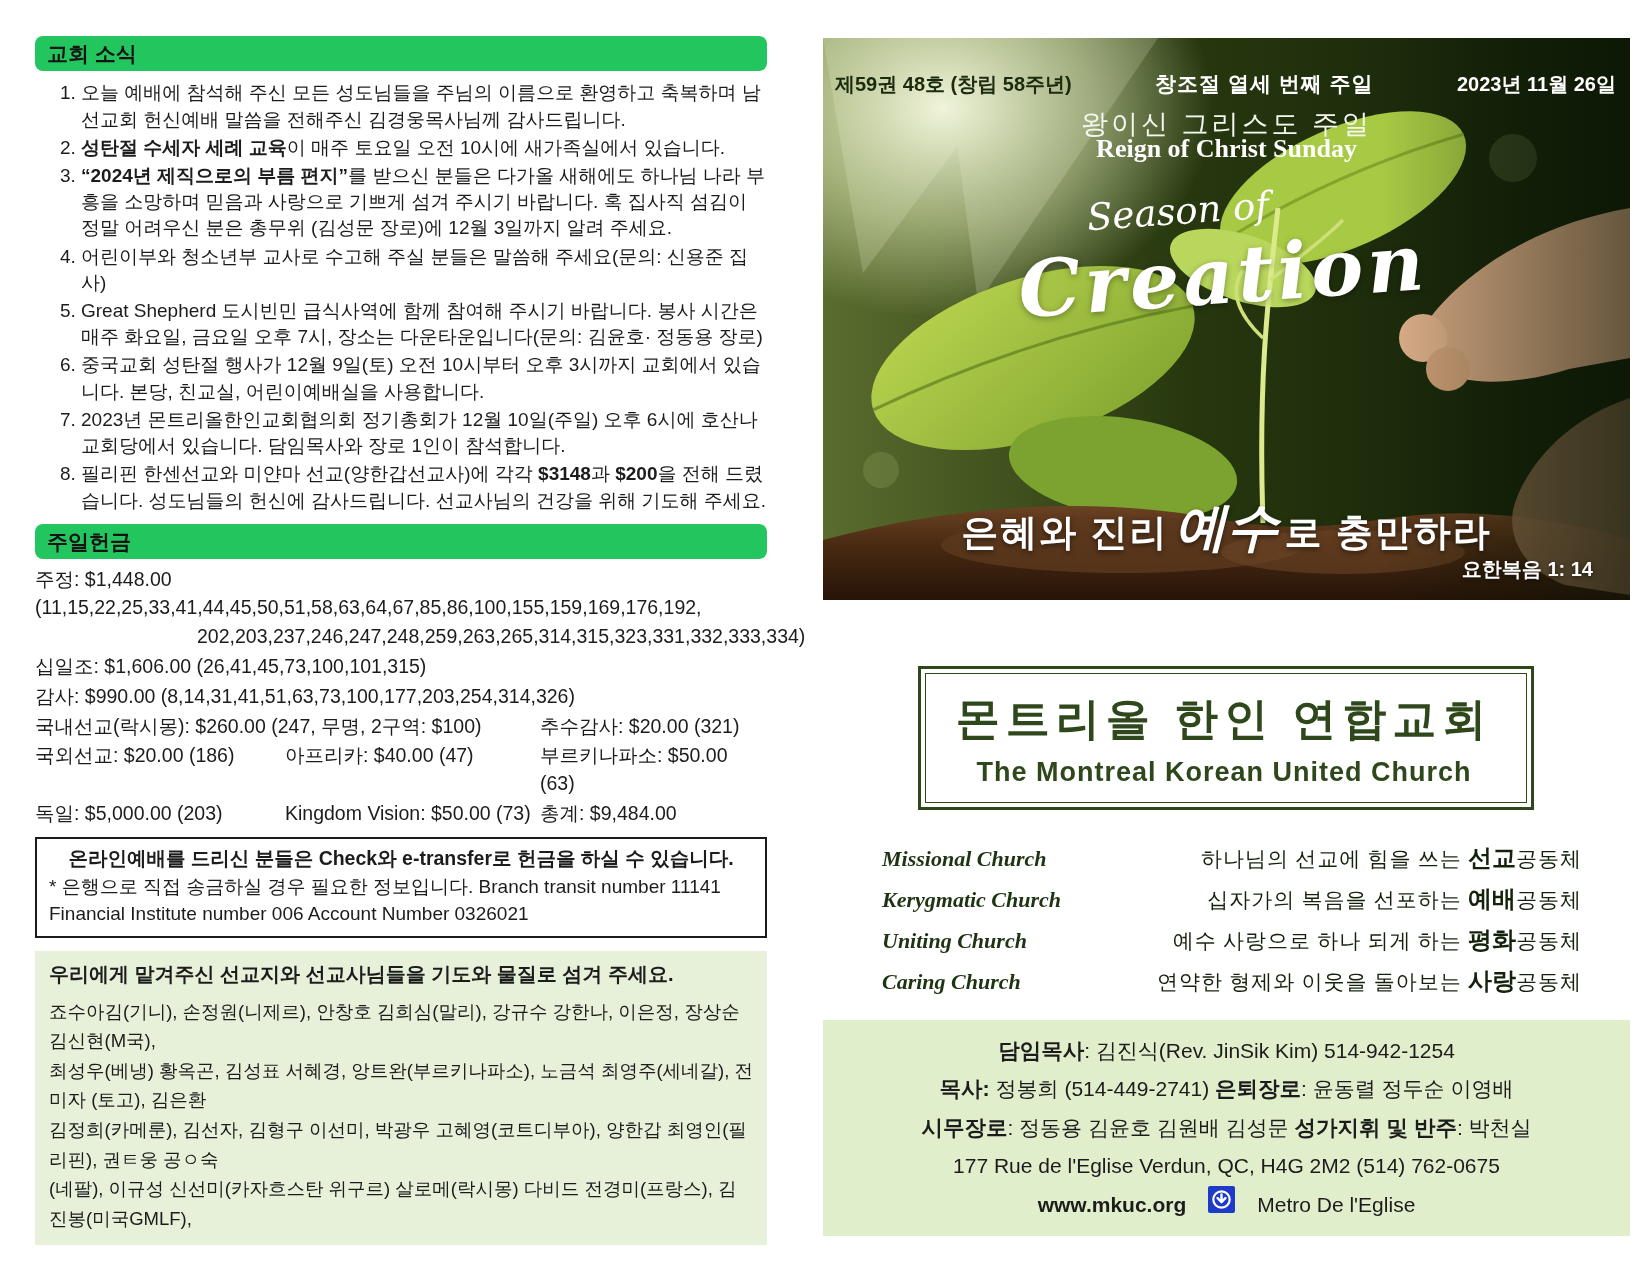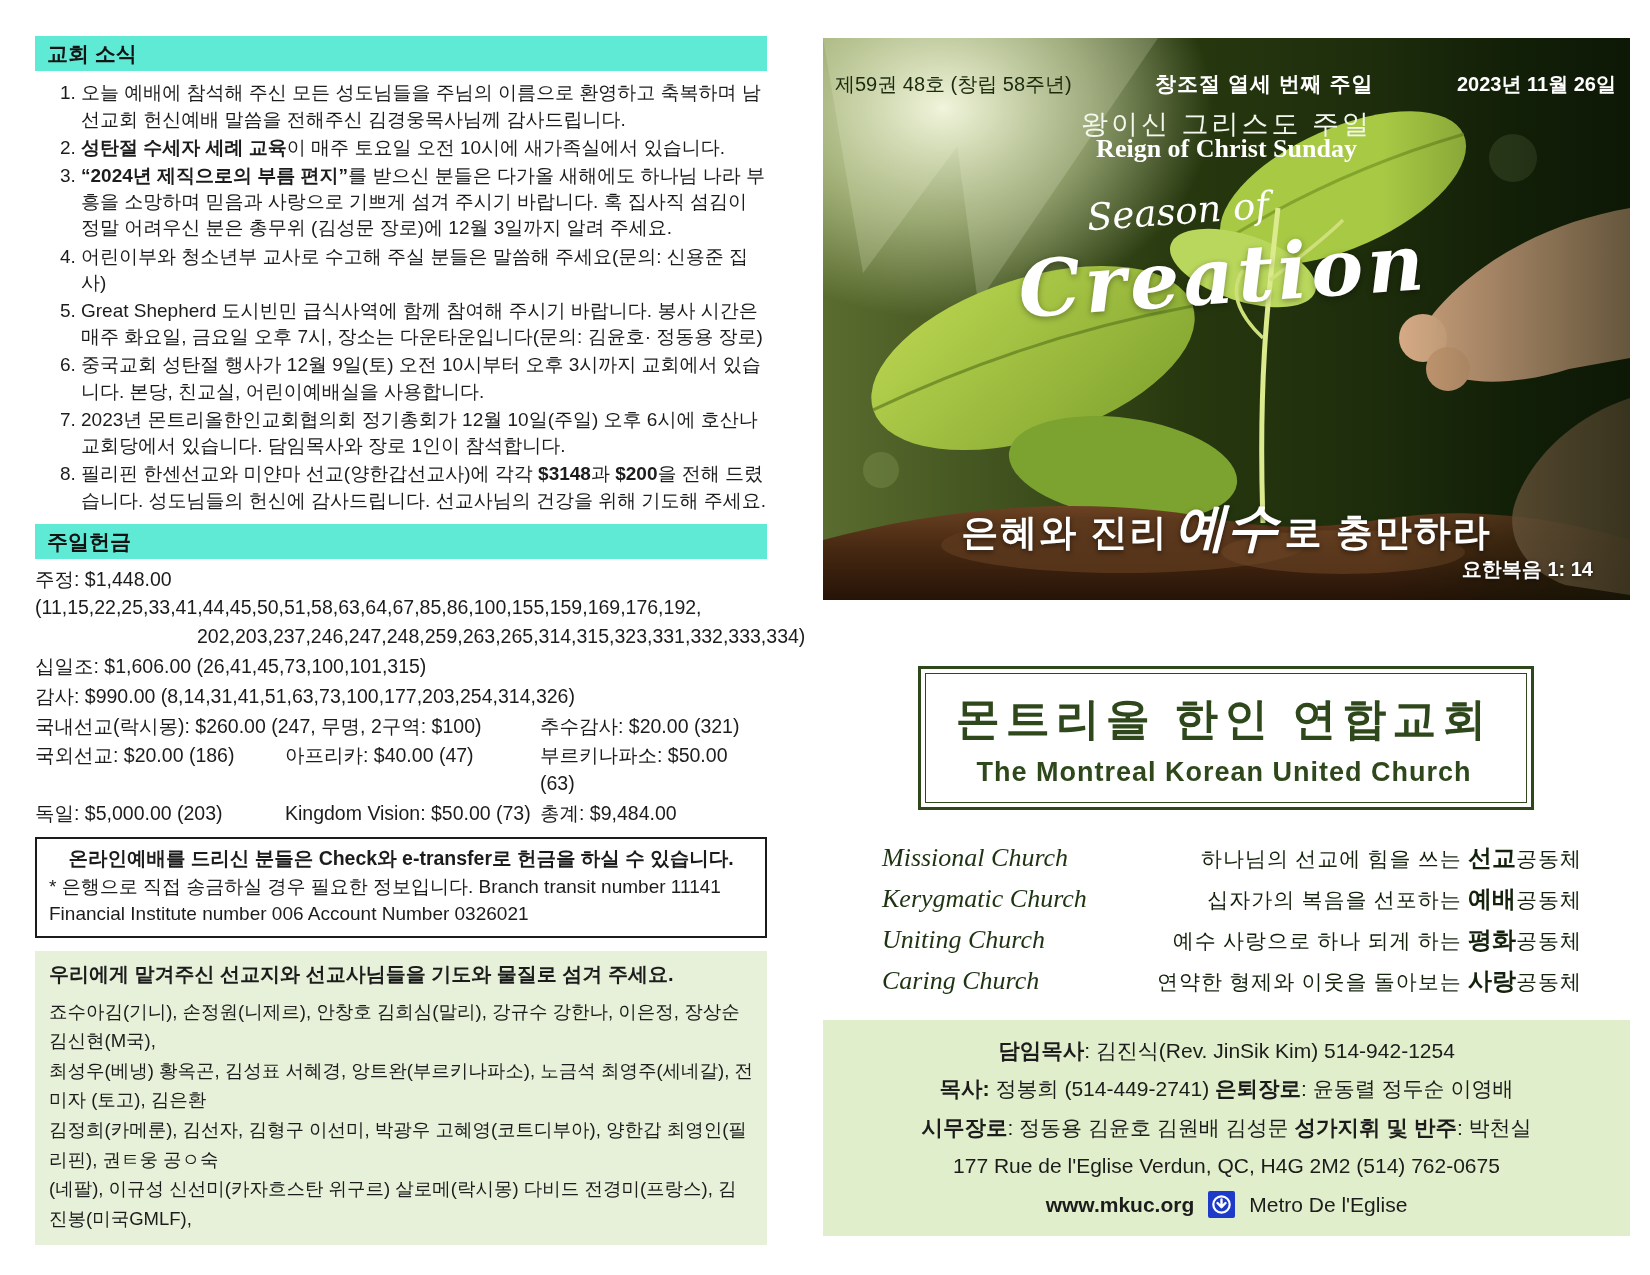--- a/index.html
+++ b/index.html
@@ -4,22 +4,22 @@
 <style>
   * { margin:0; padding:0; box-sizing:border-box; }
   html,body { width:1650px; height:1275px; }
   body {
     font-family:"Liberation Sans","DejaVu Sans",sans-serif;
     background:#ffffff; color:#1c1c1c; position:relative; overflow:hidden;
   }
   
   .left-col { position:absolute; left:35px; top:36px; width:732px; }
   .band {
-    background:#5eead4; font-weight:bold; font-size:21px; color:#141414;
-    padding:4px 12px; line-height:1.3;
+    background:#22c55e; font-weight:bold; font-size:21px; color:#141414;
+    padding:4px 12px; line-height:1.3;border-radius:8px;
   }
   .news-list { margin:9px 0 0 0; padding-left:46px; font-size:19px; line-height:1.38; }
   .news-list li { margin-bottom:2px; }
   .offering-grid {
     display:grid; grid-template-columns:250px 255px 1fr;
     font-size:19.5px; line-height:1.42; margin-top:7px; row-gap:2px;
   }
   .span3 { grid-column:span 3; }
   .span2 { grid-column:span 2; }
   .indent2 { padding-left:162px; }
@@ -31,21 +31,21 @@
   .missions-lines { font-size:18.5px; line-height:1.6; }
   
   .photo {
     position:absolute; left:823px; top:38px; width:807px; height:562px; overflow:hidden;
   }
   .photo svg.scene { position:absolute; left:0; top:0; }
   .photo .top-row {
     position:absolute; left:0; top:8px; width:100%; display:flex;
     justify-content:space-between; align-items:baseline; padding:0 14px 0 12px;
   }
-  .vol { color:#1c2a0e; font-weight:normal; font-size:20px; }
+  .vol { color:#1c2a0e; font-weight:bold; font-size:20px; }
   .season-label { color:#ffffff; font-weight:bold; font-size:21px; letter-spacing:1px;margin-top:24px; }
   .issue-date { color:#ffffff; font-weight:bold; font-size:20px; }
   .sunday-ko { position:absolute; top:68px; width:100%; text-align:center; color:#f4f7ee; font-size:27px; letter-spacing:3px; }
   .sunday-en { position:absolute; top:96px; width:100%; text-align:center; color:#ffffff; font-size:26px; font-weight:bold; font-family:"Liberation Serif","DejaVu Serif",serif; }
   .season-of {
     position:absolute; top:152px; left:205px; width:300px; text-align:center; color:#ffffff;
     font-family:"DejaVu Serif","Liberation Serif",serif; font-style:italic; font-size:37px; transform:rotate(-4deg);
   }
   .creation {
     position:absolute; top:192px; left:80px; width:640px; text-align:center; color:#ffffff;
@@ -59,31 +59,31 @@
   .church-box {
     position:absolute; left:918px; top:666px; width:616px;
     border:3px solid #2e481c; padding:4px; background:#ffffff;
   }
   .church-box-inner { border:1.5px solid #2e481c; text-align:center; padding:16px 12px 14px 8px; }
   .church-ko { color:#2e481c; font-weight:bold; font-size:44px; letter-spacing:6px; }
   .church-en { color:#2e481c; font-weight:bold; font-size:27px; margin-top:8px; letter-spacing:1px; }
   .identity { position:absolute; left:882px; top:842px; width:700px; }
   .identity-line { display:flex; align-items:baseline; margin-bottom:9px; }
   .id-en {
-    font-family:"Liberation Serif","DejaVu Serif",serif; font-style:italic; font-weight:normal;
-    font-size:26px; color:#1e3312; white-space:nowrap;
+    font-family:"Liberation Serif","DejaVu Serif",serif; font-style:italic; font-weight:bold;
+    font-size:22px; color:#1e3312; white-space:nowrap;
   }
   .id-ko { flex:1; text-align:right; font-family:"Liberation Serif","DejaVu Serif",serif; font-size:21px; color:#14220c; letter-spacing:1px; }
   .id-ko b { font-size:24px; letter-spacing:0; }
   .contact-box {
     position:absolute; left:823px; top:1020px; width:807px; background:#e0eecb;
     text-align:center; padding:12px 18px 12px 18px; font-size:21px; line-height:1.78;
   }
   .contact-line b { font-size:21.5px; }
-  .contact-bottom { display:flex; justify-content:center; align-items:center; gap:14px; margin-top:2px; }
+  .contact-bottom { display:flex; justify-content:center; gap:22px; margin-top:2px; }
   .website { font-weight:bold; font-size:21px; }
   .metro-label { font-size:21px; }
 </style>
 </head>
 <body>
 
 <div class="left-col">
 
   <div class="band">교회 소식</div>
   <ol class="news-list">

